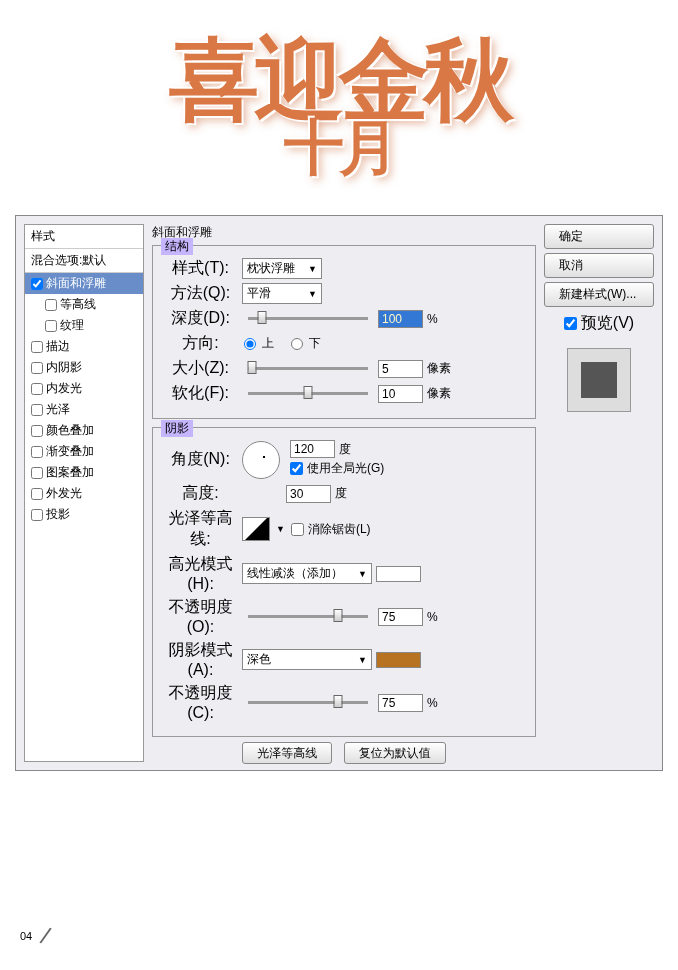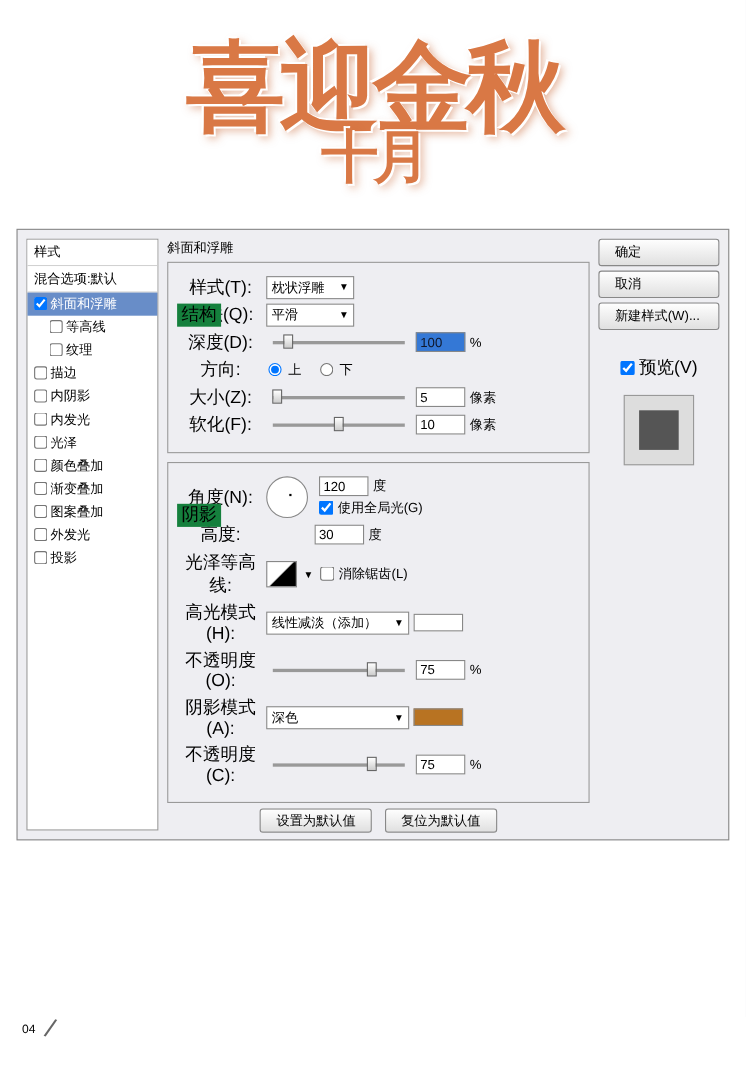--- a/index.html
+++ b/index.html
@@ -17,30 +17,30 @@
 .styles-panel { width: 120px; border: 1px solid #999; background: #fff; font-size: 12px; }
 .styles-panel .hdr { padding: 3px 6px; border-bottom: 1px solid #ccc; background: #fff; }
 .styles-panel .item { padding: 2px 6px; display: flex; align-items: center; gap: 3px; }
 .styles-panel .item.selected { background: #688dc8; color: #fff; }
 .styles-panel .item.sub { padding-left: 20px; }
 .styles-panel input[type=checkbox] { width: 12px; height: 12px; }
 
 .main-panel { flex: 1; font-size: 12px; }
 .panel-title { margin-bottom: 4px; }
 .fieldset { border: 1px solid #999; padding: 8px 10px 10px; margin-bottom: 8px; position: relative; }
-.fieldset .legend { position: absolute; top: -8px; left: 8px; background: #15803d; padding: 0 4px; font-size: 16px; margin-top: 45px; }
+.fieldset .legend { position: absolute; top: -8px; left: 8px; background: #c4b5fd; padding: 0 4px; font-size: 12px; }
 
 .row { display: flex; align-items: center; margin: 4px 0; gap: 4px; }
 .row .lbl { width: 75px; text-align: center; font-size: 16px; }
 .dropdown { border: 1px solid #888; background: #fff; padding: 1px 4px; font-size: 12px; display: inline-flex; align-items: center; gap: 4px; min-width: 80px; justify-content: space-between; }
 .dropdown .arrow { font-size: 9px; }
 .slider { flex: 1; max-width: 120px; height: 3px; background: #999; position: relative; margin: 0 6px; }
 .slider .thumb { position: absolute; width: 9px; height: 13px; background: linear-gradient(#fff,#ccc); border: 1px solid #666; top: -6px; transform: translateX(-50%); }
 .num-input { width: 45px; border: 1px solid #888; background: #fff; padding: 1px 3px; font-size: 12px; text-align: left; }
-.num-input.hl { background: #3478d6; color: #0f172a; }
+.num-input.hl { background: #3478d6; color: #fef9c3; }
 .unit { font-size: 12px; }
 input[type=radio] { width: 12px; height: 12px; margin: 0 2px; }
 
 .angle-widget { width: 38px; height: 38px; border: 1px solid #888; border-radius: 50%; background: #fff; position: relative; margin-right: 6px; }
 .angle-widget::after { content: ''; position: absolute; width: 2px; height: 2px; background: #000; top: 40%; left: 55%; }
 
 .thumb-box { width: 28px; height: 24px; border: 1px solid #888; background: linear-gradient(135deg,#fff 0%, #fff 48%, #000 52%, #000 100%); }
 .color-swatch { width: 45px; height: 16px; border: 1px solid #888; display: inline-block; }
 
 .btn-row { text-align: center; margin-top: 6px; }
@@ -52,21 +52,21 @@
 .preview-inner { width: 36px; height: 36px; background: #555; }
 
 .footer { position: absolute; bottom: 20px; left: 20px; right: 20px; font-size: 11px; display: flex; align-items: center; gap: 10px; }
 .footer .slash { font-size: 24px; color: #666; transform: rotate(20deg); }
 </style>
 </head>
 <body>
 
 <div class="artwork">
   <div class="artwork-text">喜迎金秋</div>
-  <div class="artwork-text" style="font-size:52px">十月</div>
+  <div class="artwork-text" style="font-size:60px">十月</div>
 </div>
 
 <div class="dialog">
   <div class="dialog-body">
     <div class="styles-panel">
       <div class="hdr">样式</div>
       <div class="hdr">混合选项:默认</div>
       <div id="styles-items">
           <div class="item selected">
             <input type="checkbox" checked="" style="">
@@ -226,30 +226,30 @@
           <span class="lbl">不透明度(C):</span>
           <div class="slider">
               <div class="thumb" style="left:75%"></div>
             </div>
           <span class="num-input">75</span>
           <span class="unit">%</span>
         </div>
       </div>
 
       <div class="btn-row">
-        <span class="btn">设置为默认值</span>
+        <span class="btn">光泽等高线</span>
         <span class="btn">复位为默认值</span>
       </div>
     </div>
 
     <div class="side-btns">
       <span class="btn">确定</span>
       <span class="btn">取消</span>
       <span class="btn">新建样式(W)...</span>
-      <div class="row" style="margin-top:20px">
+      <div class="row" style="margin-top:2px">
         <input type="checkbox" checked="" style="">
         <span>预览(V)</span>
       </div>
       <div class="preview-box">
           <div class="preview-inner"></div>
         </div>
     </div>
   </div>
 </div>
 

